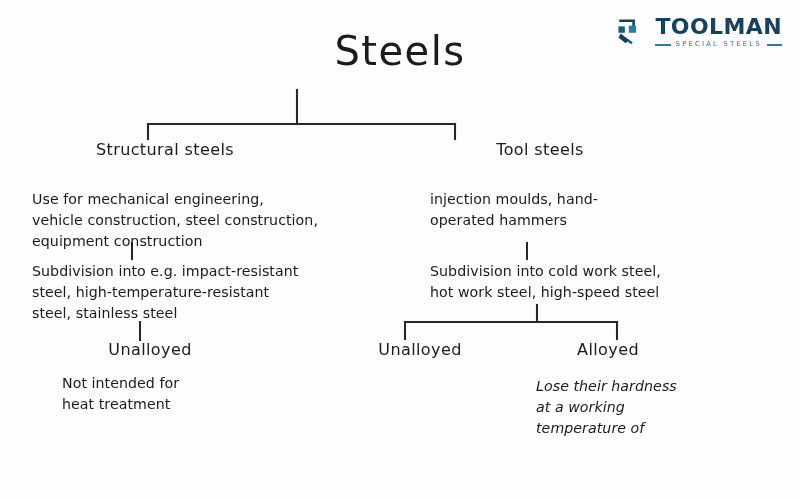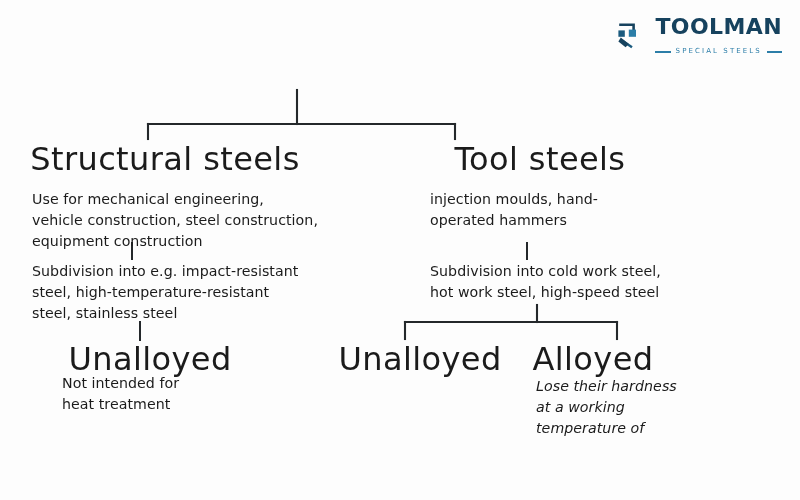--- a/index.html
+++ b/index.html
@@ -66,21 +66,21 @@
     font-family: "DejaVu Sans", sans-serif;
     font-weight: bold;
     font-size: 22px;
     letter-spacing: 0.4px;
     color: #16425e;
   }
   .logo-sub {
     display: flex;
     align-items: center;
     gap: 5px;
-    margin-top: 10px;
+    margin-top: 3px;
   }
   .logo-sub .rule {
     height: 2px;
     background: #2c7ea8;
     flex: 1 1 auto;
     min-width: 10px;
   }
   .logo-sub-text {
     font-family: "DejaVu Sans", sans-serif;
     font-size: 7px;
@@ -101,42 +101,42 @@
     top: 28px;
     width: 800px;
     text-align: center;
     font-size: 40px;
     letter-spacing: 1.5px;
     font-weight: 400;
   }
 
   .node-head {
     position: absolute;
-    font-size: 32px;
+    font-size: 16px;
     letter-spacing: 0.4px;
     text-align: center;
     font-weight: 400;
     white-space: nowrap;
   }
 
   .para {
     position: absolute;
     font-size: 14.2px;
     line-height: 21px;
     letter-spacing: 0.05px;
     font-weight: 400;
   }
   .para div { white-space: pre; }
 
   
   #head-structural { left: 20px;  top: 140px; width: 290px; }
   #head-tool       { left: 400px; top: 140px; width: 280px; }
   #head-unalloyed-left  { left: 40px;  top: 340px; width: 220px; }
   #head-unalloyed-right { left: 320px; top: 340px; width: 200px; }
-  #head-alloyed         { left: 493px; top: 340px; width: 200px; }
+  #head-alloyed         { left: 508px; top: 340px; width: 200px; }
 
   #p-structural-use  { left: 32px;  top: 189px; width: 330px; }
   #p-structural-sub  { left: 32px;  top: 261px; width: 330px; }
   #p-unalloyed-left  { left: 62px;  top: 373px; width: 230px; }
 
   #p-tool-use        { left: 430px; top: 189px; width: 280px; }
   #p-tool-sub        { left: 430px; top: 261px; width: 290px; }
   #p-unalloyed-right { left: 333px; top: 368px; width: 200px; }
   #p-alloyed         { left: 536px; top: 376px; width: 180px; font-style: italic; }
 </style>
@@ -184,20 +184,21 @@
     <div class="logo-text-wrap">
       <div class="logo-word">TOOLMAN</div>
       <div class="logo-sub">
         <span class="rule"></span>
         <span class="logo-sub-text">SPECIAL STEELS</span>
         <span class="rule"></span>
       </div>
     </div>
   </div>
 
+  <div class="hand title">Steels</div>
 
   <div class="hand node-head" id="head-structural">Structural steels</div>
 
   <div class="hand para" id="p-structural-use">
     <div>Use for mechanical engineering,</div>
     <div>vehicle construction, steel construction,</div>
     <div>equipment construction</div>
   </div>
 
   <div class="hand para" id="p-structural-sub">

